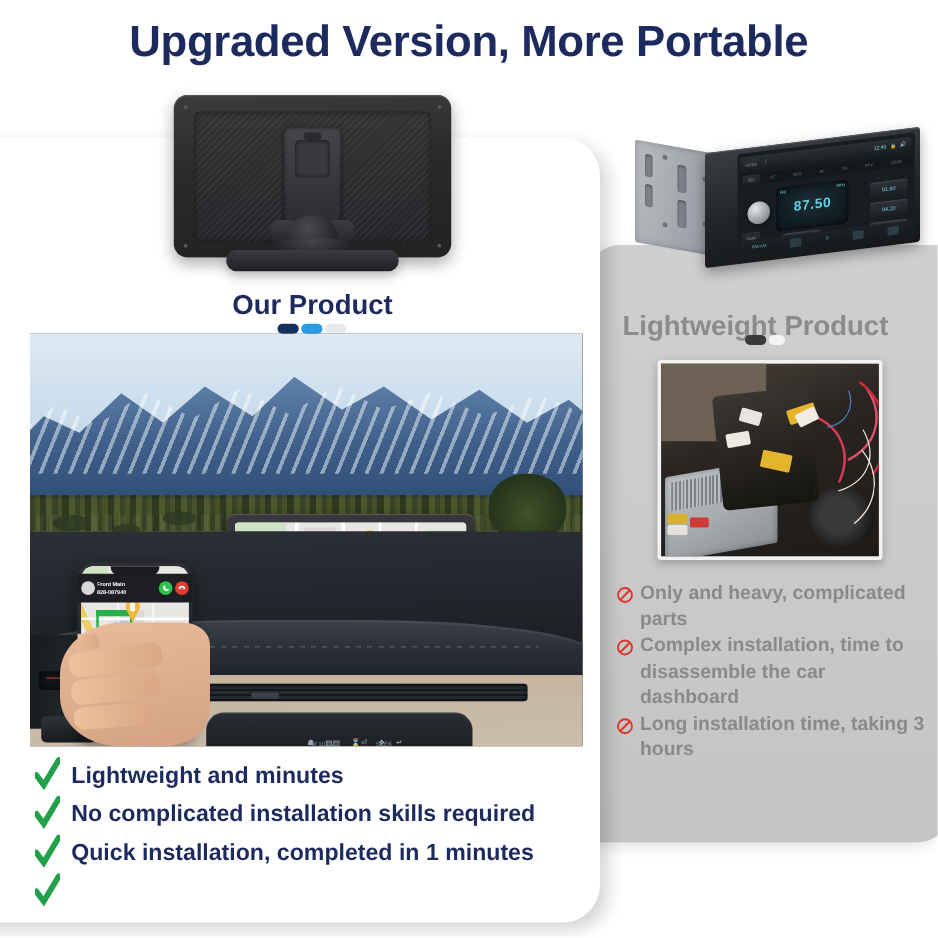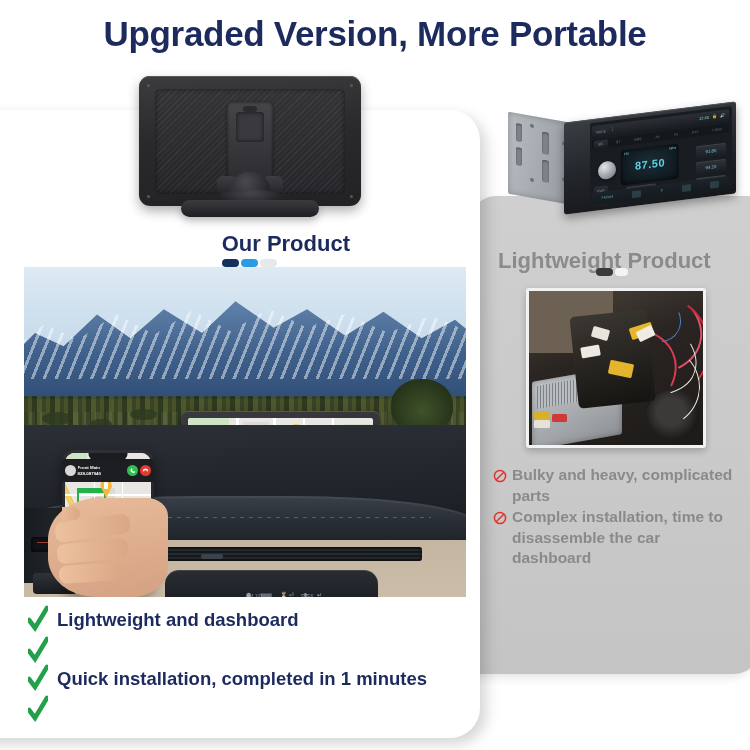--- a/index.html
+++ b/index.html
@@ -33,21 +33,21 @@
   .white-panel {
     position: absolute; left: -20px; top: 110px; width: 500px; height: 628px;
     background: #ffffff;
     border-radius: 0 30px 30px 0;
     box-shadow: 6px 6px 14px rgba(0,0,0,0.17);
   }
 
   
   .label-our {
     position: absolute; left: 150px; top: 231px; width: 200px;
-    text-align: right;
+    text-align: center;
     font-size: 22px; font-weight: bold; color: #1c2a5e;
   }
   .label-trad {
     position: absolute; left: 498px; top: 248px; width: 240px;
     text-align: left;
     font-size: 22px; font-weight: bold; color: #8b8b8b;
   }
   .pips { position: absolute; display: flex; gap: 2px; }
   .pips.ours { left: 222px; top: 259px; }
   .pips.trad { left: 596px; top: 268px; }
@@ -691,28 +691,29 @@
     <div class="conn" style="left:13%;top:80%;width:9%;height:5%;background:#cf3a36"></div>
   </div>
 
   <ul class="pros">
     <li>
       <span class="check">
         <svg width="20" height="28" viewBox="0 0 20 28">
             <path d="M1 15 L7 23 L19 3" fill="none" stroke="#22a04a" stroke-width="4.6" stroke-linecap="round"></path>
           </svg>
       </span>
-      <span>Lightweight and dashboard</span>
+      <span>Lightweight and minutes</span>
     </li>
     <li>
       <span class="check">
         <svg width="20" height="28" viewBox="0 0 20 28">
             <path d="M1 15 L7 23 L19 3" fill="none" stroke="#22a04a" stroke-width="4.6" stroke-linecap="round"></path>
           </svg>
       </span>
+      <span>No complicated installation skills required</span>
     </li>
     <li>
       <span class="check">
         <svg width="20" height="28" viewBox="0 0 20 28">
             <path d="M1 15 L7 23 L19 3" fill="none" stroke="#22a04a" stroke-width="4.6" stroke-linecap="round"></path>
           </svg>
       </span>
       <span>Quick installation, completed in 1 minutes</span>
     </li>
     <li>
@@ -725,26 +726,35 @@
   </ul>
 
   <ul class="cons">
     <li>
       <span class="ban">
         <svg width="14" height="20" viewBox="0 0 14 20">
             <circle cx="7" cy="10" r="5.6" fill="none" stroke="#e0332b" stroke-width="1.5"></circle>
             <line x1="3.2" y1="13.8" x2="10.8" y2="6.2" stroke="#e0332b" stroke-width="1.5"></line>
           </svg>
       </span>
-      <span>Bulky and heavy, complicated parts</span>
+      <span>Only and heavy, complicated parts</span>
     </li>
     <li>
       <span class="ban">
         <svg width="14" height="20" viewBox="0 0 14 20">
             <circle cx="7" cy="10" r="5.6" fill="none" stroke="#e0332b" stroke-width="1.5"></circle>
             <line x1="3.2" y1="13.8" x2="10.8" y2="6.2" stroke="#e0332b" stroke-width="1.5"></line>
           </svg>
       </span>
       <span>Complex installation, time to disassemble the car dashboard</span>
     </li>
+    <li>
+      <span class="ban">
+        <svg width="14" height="20" viewBox="0 0 14 20">
+            <circle cx="7" cy="10" r="5.6" fill="none" stroke="#e0332b" stroke-width="1.5"></circle>
+            <line x1="3.2" y1="13.8" x2="10.8" y2="6.2" stroke="#e0332b" stroke-width="1.5"></line>
+          </svg>
+      </span>
+      <span>Long installation time, taking 3 hours</span>
+    </li>
   </ul>
 
 </div>
 
 </body></html>

